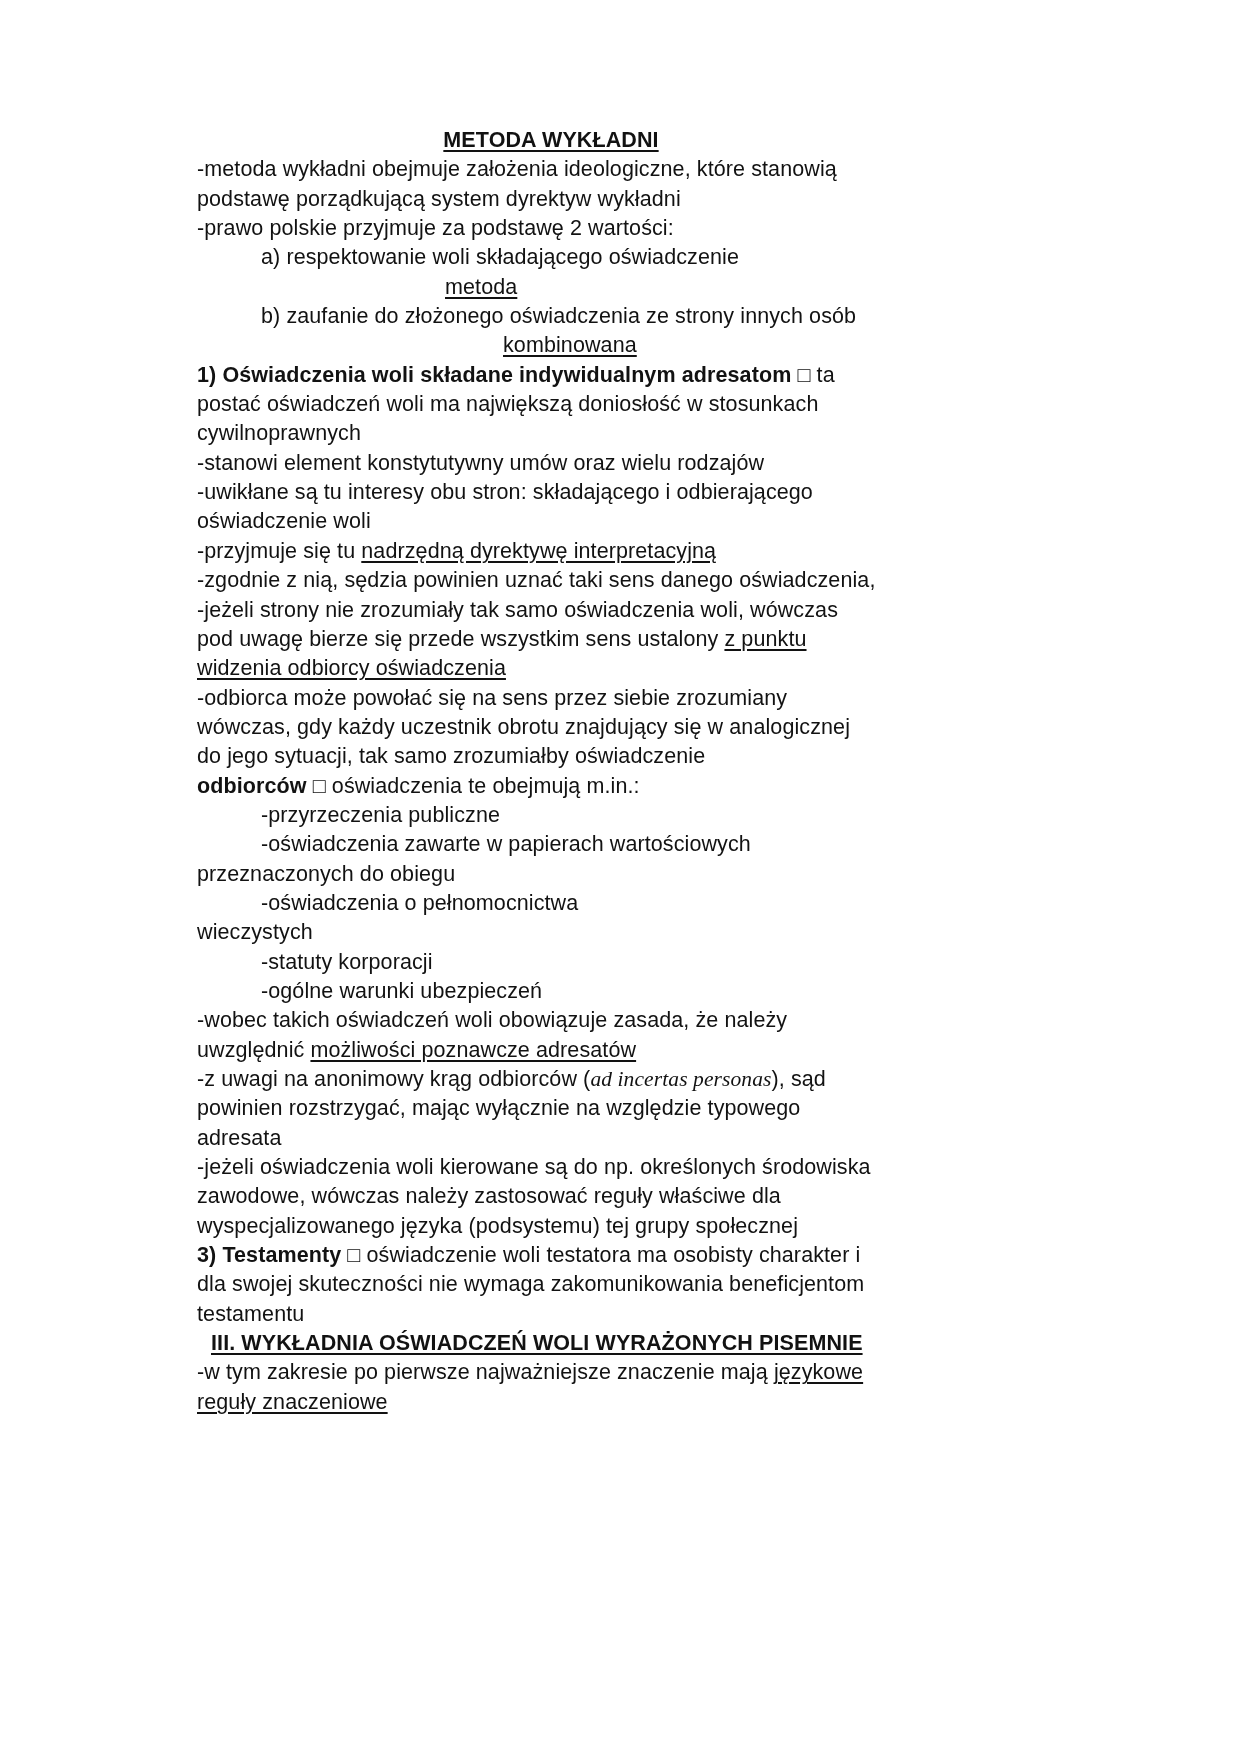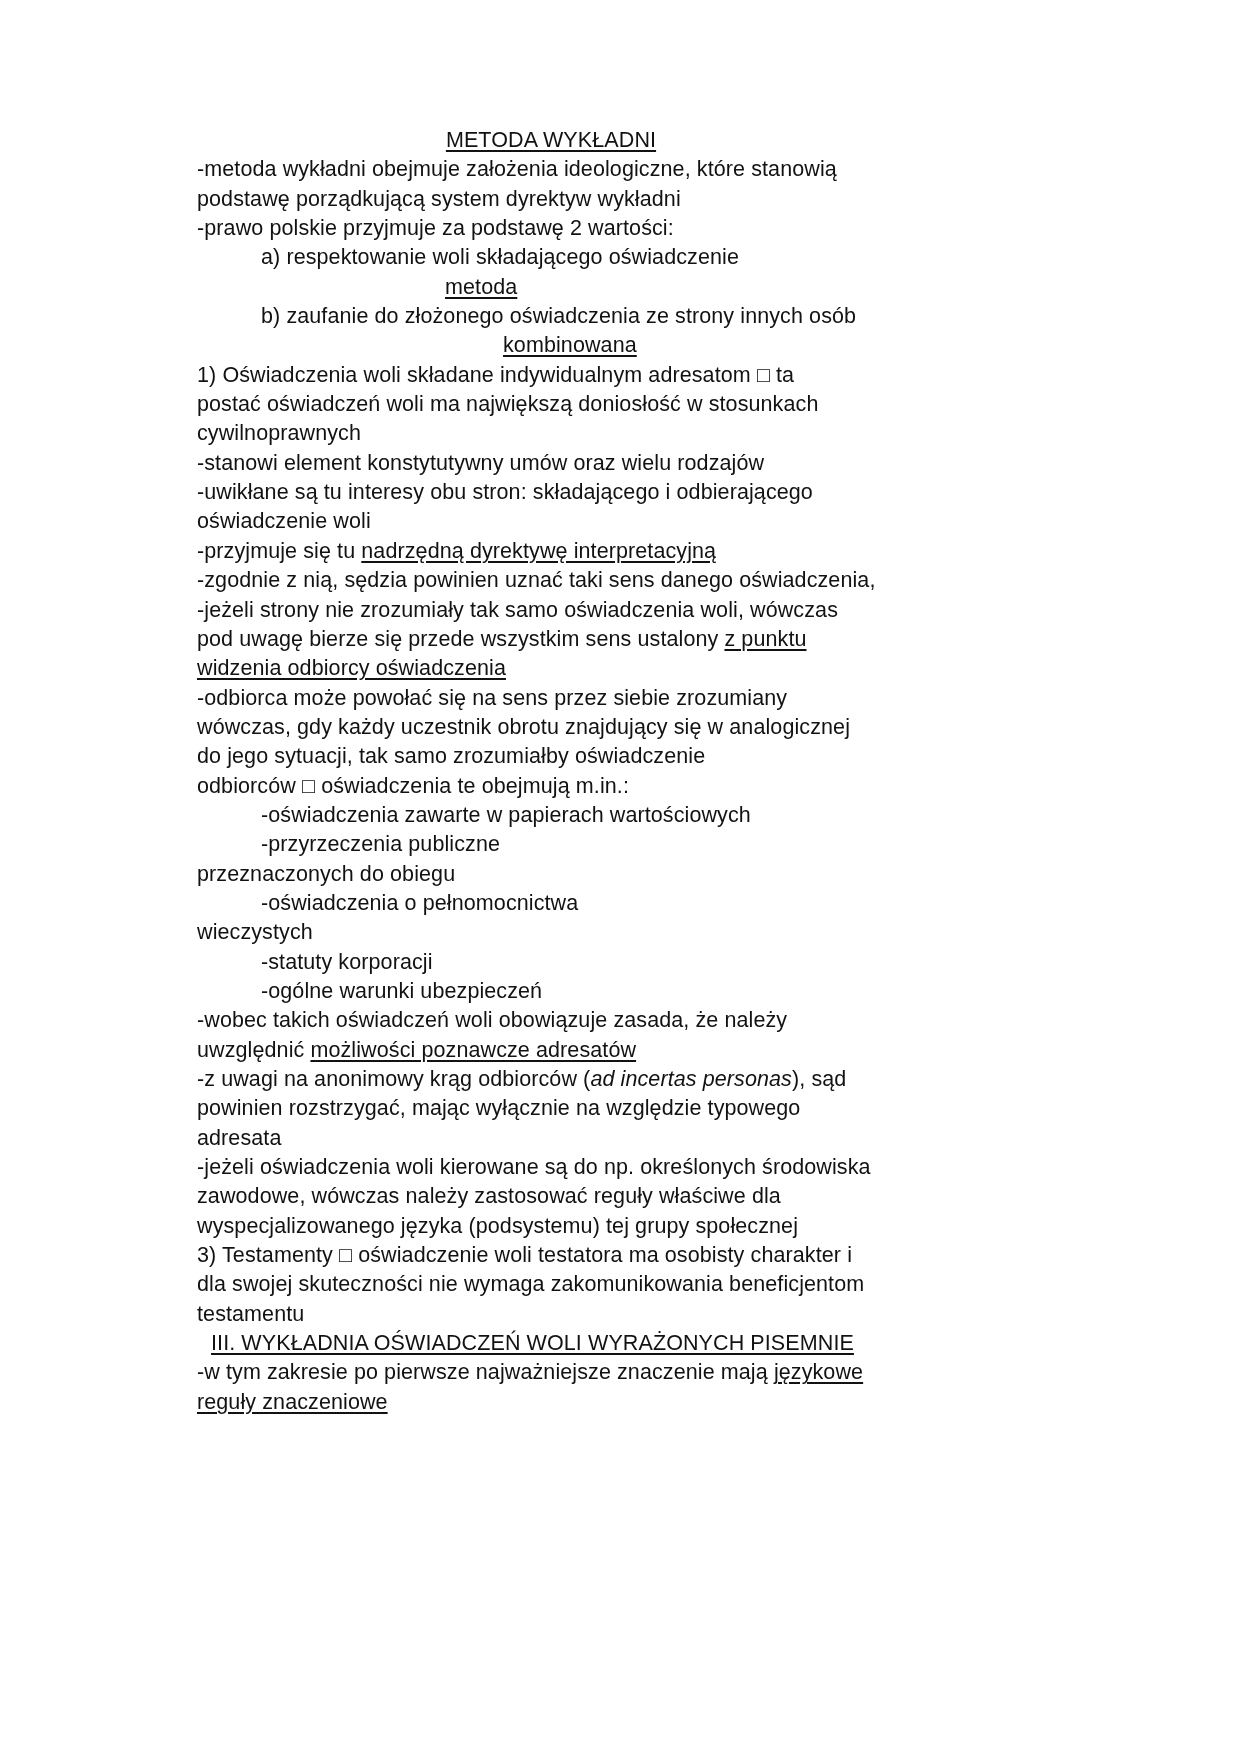--- a/index.html
+++ b/index.html
@@ -30,27 +30,27 @@
     letter-spacing: 0.1px;
   }
   .line {
     white-space: nowrap;
     min-height: 29.35px;
   }
   .line.center {
     text-align: center;
     white-space: normal;
   }
-  .seg-b { font-weight: normal; }
+  .seg-b { font-weight: bold; }
   .seg-u {
     text-decoration: underline;
     text-decoration-thickness: 2px;
     text-underline-offset: 3px;
   }
-  .seg-i { font-style: italic; }
+  .seg-i { font-style: italic; font-family: Liberation Serif, serif; }
 </style>
 </head>
 <body>
 
 <div class="page">
   <div class="text-block">
       <div class="line center"><span class="seg-b seg-u">METODA WYKŁADNI</span></div>
       <div class="line"><span>-metoda wykładni obejmuje założenia ideologiczne, które stanowią</span></div>
       <div class="line"><span>podstawę porządkującą system dyrektyw wykładni</span></div>
       <div class="line"><span>-prawo polskie przyjmuje za podstawę 2 wartości:</span></div>
@@ -66,22 +66,22 @@
       <div class="line"><span>oświadczenie woli</span></div>
       <div class="line"><span>-przyjmuje się tu </span><span class="seg-u">nadrzędną dyrektywę interpretacyjną</span></div>
       <div class="line"><span>-zgodnie z nią, sędzia powinien uznać taki sens danego oświadczenia,</span></div>
       <div class="line"><span>-jeżeli strony nie zrozumiały tak samo oświadczenia woli, wówczas</span></div>
       <div class="line"><span>pod uwagę bierze się przede wszystkim sens ustalony </span><span class="seg-u">z punktu</span></div>
       <div class="line"><span class="seg-u">widzenia odbiorcy oświadczenia</span></div>
       <div class="line"><span>-odbiorca może powołać się na sens przez siebie zrozumiany</span></div>
       <div class="line"><span>wówczas, gdy każdy uczestnik obrotu znajdujący się w analogicznej</span></div>
       <div class="line"><span>do jego sytuacji, tak samo zrozumiałby oświadczenie</span></div>
       <div class="line"><span class="seg-b">odbiorców</span><span> □ oświadczenia te obejmują m.in.:</span></div>
+      <div class="line" style="padding-left: 64px;"><span>-przyrzeczenia publiczne</span></div>
       <div class="line" style="padding-left: 64px;"><span>-oświadczenia zawarte w papierach wartościowych</span></div>
-      <div class="line" style="padding-left: 64px;"><span>-przyrzeczenia publiczne</span></div>
       <div class="line"><span>przeznaczonych do obiegu</span></div>
       <div class="line" style="padding-left: 64px;"><span>-oświadczenia o pełnomocnictwa</span></div>
       <div class="line"><span>wieczystych</span></div>
       <div class="line" style="padding-left: 64px;"><span>-statuty korporacji</span></div>
       <div class="line" style="padding-left: 64px;"><span>-ogólne warunki ubezpieczeń</span></div>
       <div class="line"><span>-wobec takich oświadczeń woli obowiązuje zasada, że należy</span></div>
       <div class="line"><span>uwzględnić </span><span class="seg-u">możliwości poznawcze adresatów</span></div>
       <div class="line"><span>-z uwagi na anonimowy krąg odbiorców (</span><span class="seg-i">ad incertas personas</span><span>), sąd</span></div>
       <div class="line"><span>powinien rozstrzygać, mając wyłącznie na względzie typowego</span></div>
       <div class="line"><span>adresata</span></div>

